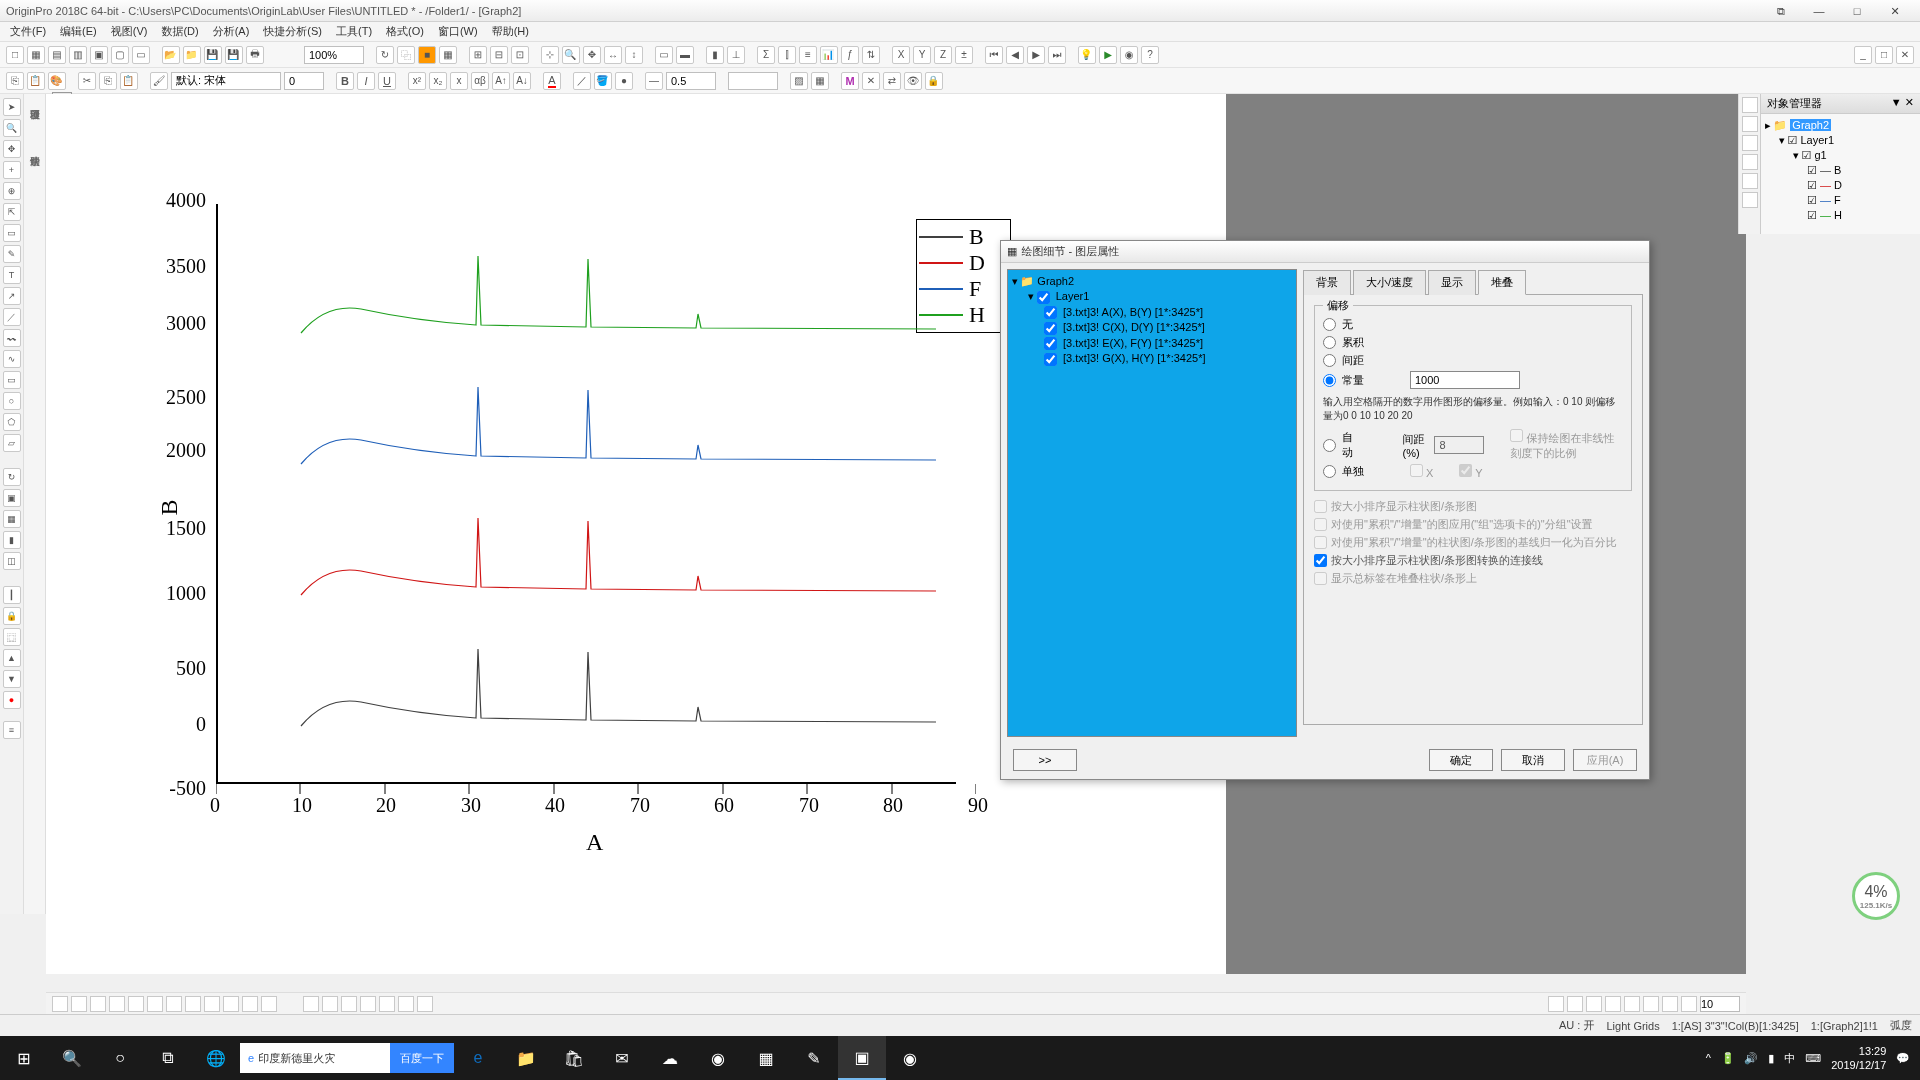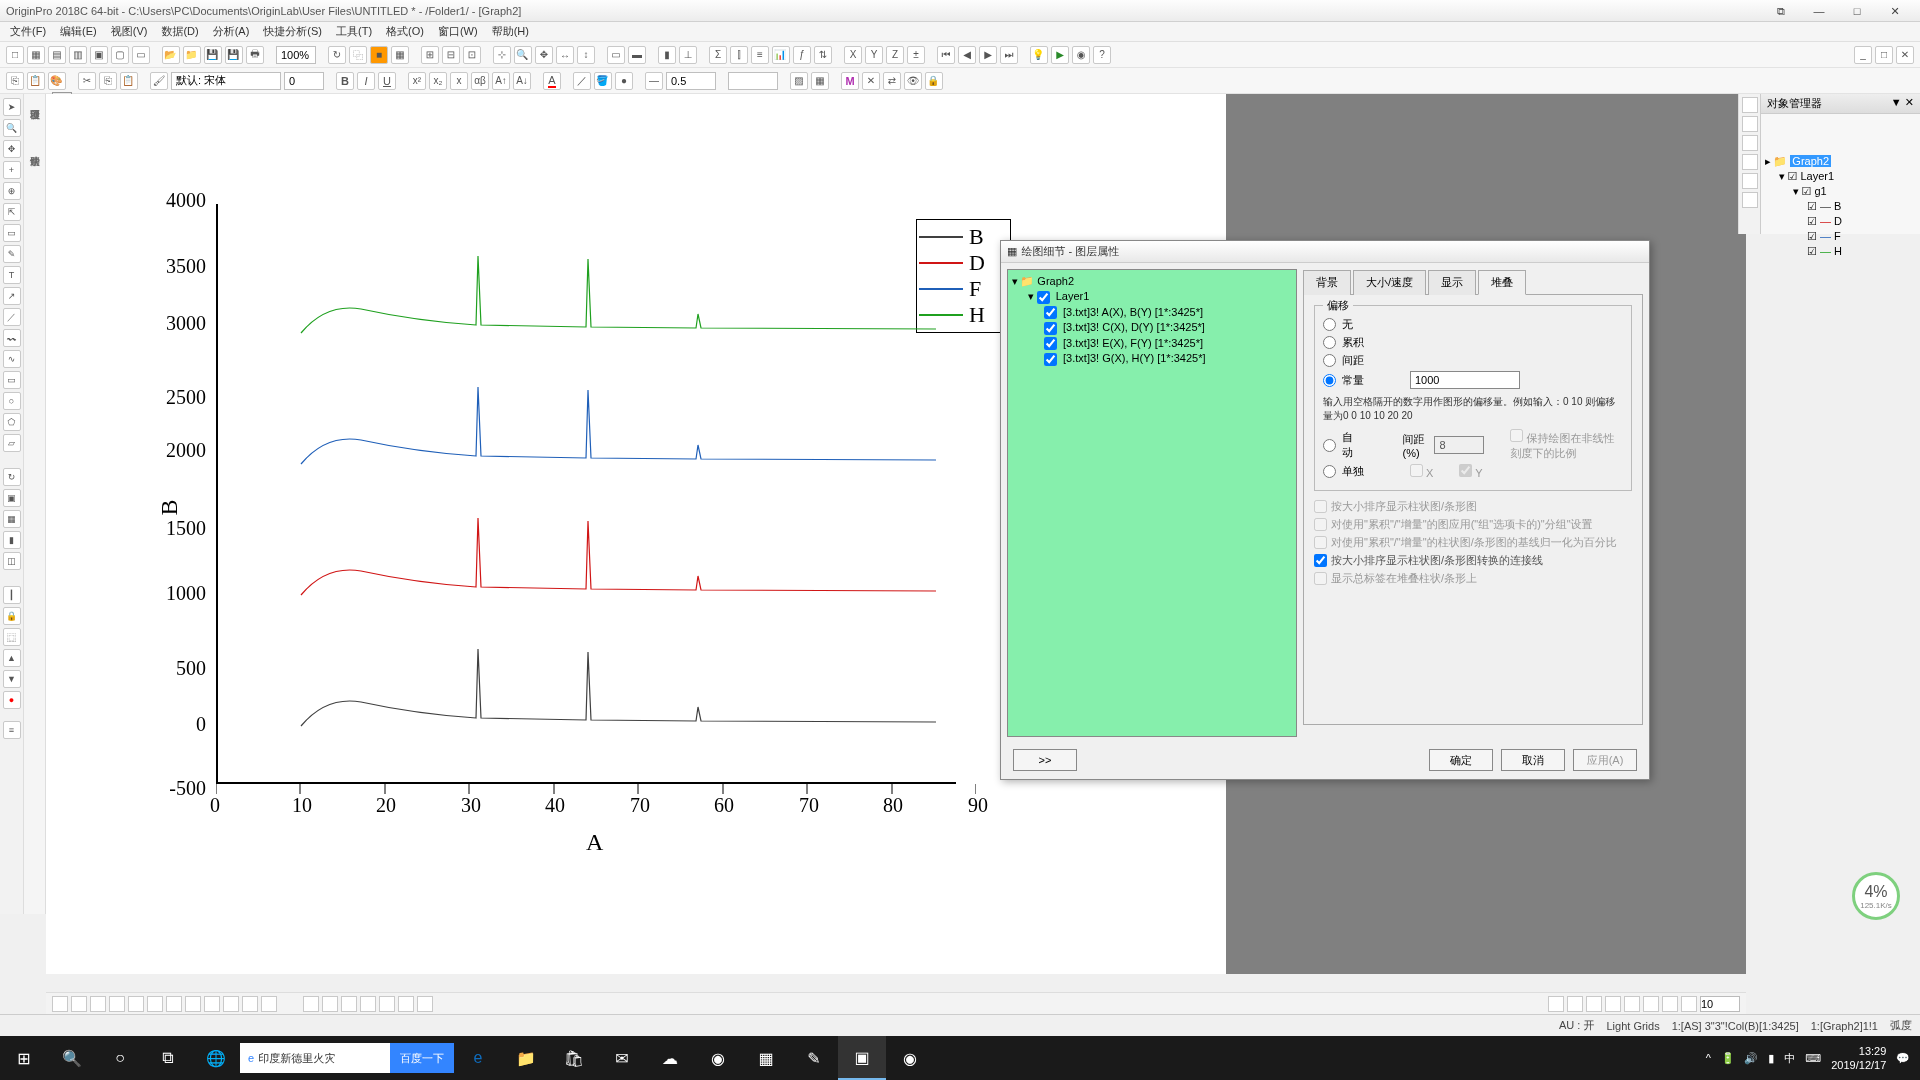--- a/index.html
+++ b/index.html
@@ -39,21 +39,21 @@
 .xtick { position:absolute; font-family:"Times New Roman",serif; font-size:20px; top:0;}
 .yticks { position:absolute; left:100px; top:105px; height:590px;}
 .ytick { position:absolute; font-family:"Times New Roman",serif; font-size:20px; text-align:right; width:60px;}
 .xlabel { position:absolute; left:540px; top:735px; font-family:"Times New Roman",serif; font-size:24px;}
 .ylabel { position:absolute; left:115px; top:400px; font-family:"Times New Roman",serif; font-size:24px; transform: rotate(-90deg);}
 
 
 .dialog { position:absolute; left:1000px; top:240px; width:650px; height:540px; background:#f0f0f0; border:1px solid #888; box-shadow:2px 2px 8px rgba(0,0,0,0.3); z-index:50;}
 .dialog .dtitlebar { height:22px; background:linear-gradient(#fff,#e8e8e8); border-bottom:1px solid #ccc; display:flex; align-items:center; padding:0 6px; color:#333;}
 .dialog .dbody { display:flex; height:480px;}
-.dialog .dtree { width:290px; border:1px solid #888; background:#86efac; margin:6px; padding:4px; overflow:auto;}
+.dialog .dtree { width:290px; border:1px solid #888; background:#0ea5e9; margin:6px; padding:4px; overflow:auto;}
 .dialog .dtree .tnode { padding:1px 0; white-space:nowrap;}
 .dialog .dtree .tnode input { margin-right:3px; vertical-align:middle;}
 .dialog .dright { flex:1; margin:6px 6px 6px 0; }
 .dialog .tabs { display:flex; border-bottom:1px solid #aaa; }
 .dialog .tab { padding:4px 12px; border:1px solid #aaa; border-bottom:none; background:#e8e8e8; margin-right:2px; position:relative; top:1px;}
 .dialog .tab.active { background:#f0f0f0; border-bottom:1px solid #f0f0f0;}
 .dialog .tabbody { border:1px solid #aaa; border-top:none; padding:10px; height:430px; background:#f0f0f0;}
 .dialog .group { border:1px solid #bbb; padding:8px; margin-bottom:8px; position:relative;}
 .dialog .group .glabel { position:absolute; top:-8px; left:8px; background:#f0f0f0; padding:0 4px;}
 .dialog .radiorow { display:flex; align-items:center; margin:3px 0; gap:6px;}
@@ -61,21 +61,21 @@
 .dialog .hint { font-size:10px; color:#333; margin:6px 0;}
 .dialog .checkrow { display:flex; align-items:center; margin:3px 0; gap:4px; color:#555;}
 .dialog .checkrow.disabled { color:#999;}
 .dialog .dbuttons { display:flex; justify-content:flex-end; gap:8px; padding:6px 12px;}
 .dialog .dbuttons button { width:64px; height:22px; background:#f5f5f5; border:1px solid #888;}
 .dialog .expandbtn { float:left; width:30px;}
 
 
 .rightpanel { position:absolute; right:0; top:94px; width:160px; height:140px; background:#f7f7f7; border-left:1px solid #ccc; z-index:10;}
 .rightpanel .rtitle { background:linear-gradient(#eee,#ddd); padding:2px 6px; border-bottom:1px solid #ccc;}
-.rightpanel .rtree { padding:4px;margin-top:36px;}
+.rightpanel .rtree { padding:4px;}
 .rightpanel .rtree .rn { padding:1px 0;}
 .rightpanel .rtree .sel { background:#3399ff; color:#fff; padding:0 2px;}
 
 
 .righttools { position:absolute; right:160px; top:94px; width:22px; height:140px; background:#f2f2f2; border-left:1px solid #ddd; display:flex; flex-direction:column; gap:3px; padding-top:3px; align-items:center; z-index:10;}
 .righttools .tbtn{width:16px;height:16px;background:#fff;border:1px solid #c9c9c9;font-size:9px;}
 
 
 .bottombar { position:absolute; left:46px; bottom:66px; width:1700px; height:22px; background:#f3f3f3; border-top:1px solid #ddd; display:flex; align-items:center; gap:3px; padding:0 6px;}
 .bottombar .tbtn { width:16px; height:16px; background:#fff; border:1px solid #c9c9c9;}
@@ -88,21 +88,21 @@
 .taskbar .tbicon { width:48px; height:44px; display:flex; align-items:center; justify-content:center; color:#fff; font-size:16px;}
 .taskbar .tbicon.active { background:#333; border-bottom:2px solid #76b9ed;}
 .taskbar .baidubox { background:#fff; color:#333; height:30px; display:flex; align-items:center; padding:0 8px; width:150px;}
 .taskbar .baidubtn { background:#3385ff; color:#fff; height:30px; padding:0 10px; display:flex; align-items:center;}
 .taskbar .tray { margin-left:auto; display:flex; align-items:center; color:#fff; gap:10px; padding-right:10px;}
 .taskbar .clock { text-align:right; line-height:14px;}
 
 
 .perfwidget { position:absolute; right:20px; bottom:160px; width:48px; height:48px; border-radius:50%; border:3px solid #7ed07e; background:#fff; display:flex; flex-direction:column; align-items:center; justify-content:center; z-index:5;}
 .perfwidget .pct { font-size:16px; color:#555;}
-.perfwidget .spd { font-size:8px; color:#888;}
+.perfwidget .spd { font-size:8px; color:#888;font-weight:bold;}
 
 
 .curvesvg { position:absolute; left:170px; top:110px; width:760px; height:590px; }
 
 </style>
 </head>
 <body>
 
 <div class="titlebar">
   <span>OriginPro 2018C 64-bit - C:\Users\PC\Documents\OriginLab\User Files\UNTITLED * - /Folder1/ - [Graph2]</span>
@@ -134,21 +134,21 @@
   <div class="tbtn">▣</div>
   <div class="tbtn">▢</div>
   <div class="tbtn">▭</div>
   <div class="sep"></div>
   <div class="tbtn">📂</div>
   <div class="tbtn">📁</div>
   <div class="tbtn">💾</div>
   <div class="tbtn">💾</div>
   <div class="tbtn">🖶</div>
   <div class="sep"></div>
-  <input type="text" style="width: 40px;" value="100%">
+  <input type="text" style="width: 60px; margin-left: 28px;" value="100%">
   <div class="sep"></div>
   <div class="tbtn">↻</div>
   <div class="tbtn">⿻</div>
   <div class="tbtn" style="background:#ff9800">■</div>
   <div class="tbtn">▦</div>
   <div class="sep"></div>
   <div class="tbtn">⊞</div>
   <div class="tbtn">⊟</div>
   <div class="tbtn">⊡</div>
   <div class="sep"></div>

